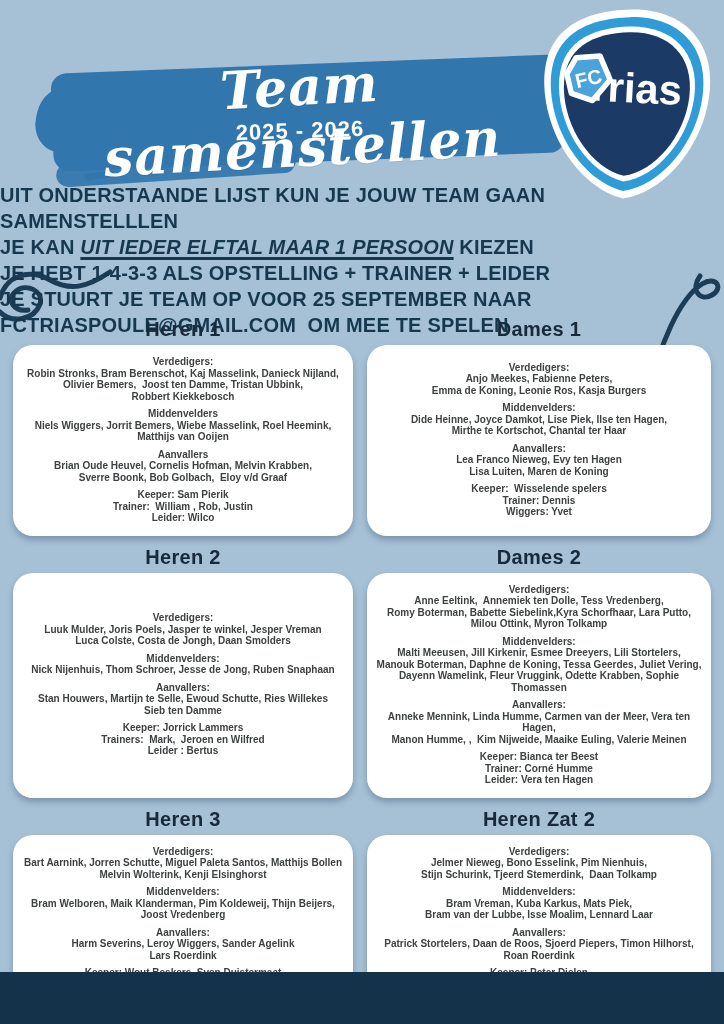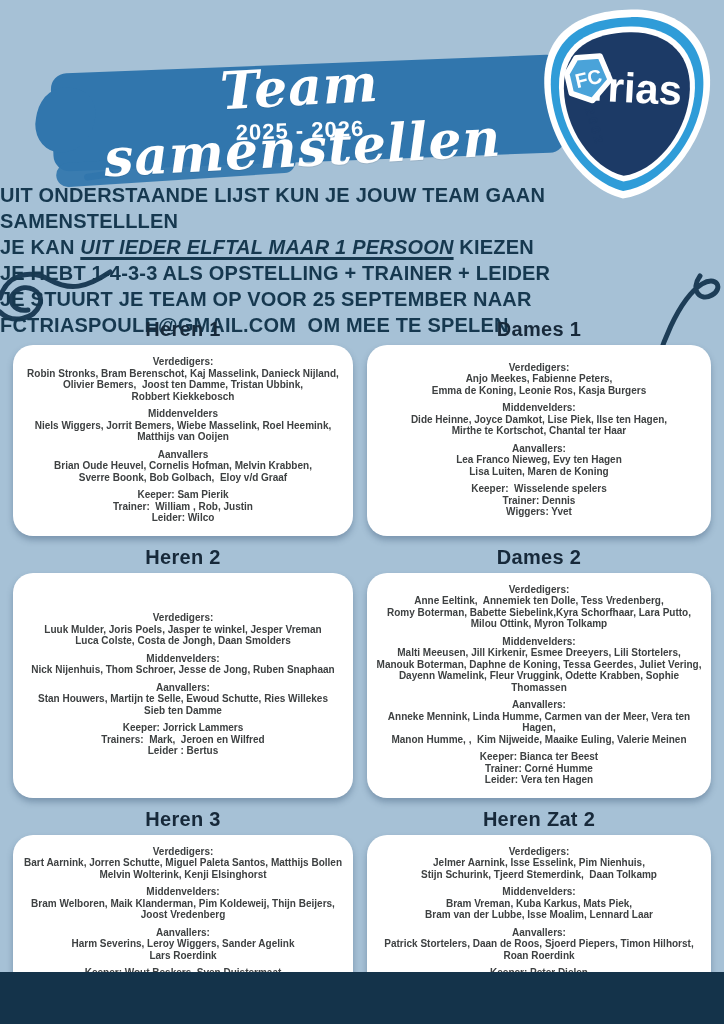--- a/index.html
+++ b/index.html
@@ -246,21 +246,21 @@
             <div class="pline">Trainers: Kai en Bas</div>
             <div class="pline">Leider: Kai en Bas</div>
           </div>
         </div>
       </section>
       <section class="team">
         <h2 class="team-title">Heren Zat 2</h2>
         <div class="card">
           <div class="sec">
             <div class="sec-label">Verdedigers:</div>
-            <div class="pline">Jelmer Aarnink, Isse Esselink, Pim Nienhuis,</div>
+            <div class="pline">Jelmer Nieweg, Bono Esselink, Pim Nienhuis,</div>
             <div class="pline">Stijn Schurink, Tjeerd Stemerdink,  Daan Tolkamp</div>
           </div>
           <div class="sec">
             <div class="sec-label">Middenvelders:</div>
             <div class="pline">Bram Vreman, Kuba Karkus, Mats Piek,</div>
             <div class="pline">Bram van der Lubbe, Isse Moalim, Lennard Laar</div>
           </div>
           <div class="sec">
             <div class="sec-label">Aanvallers:</div>
             <div class="pline">Patrick Stortelers, Daan de Roos, Sjoerd Piepers, Timon Hilhorst,</div>

